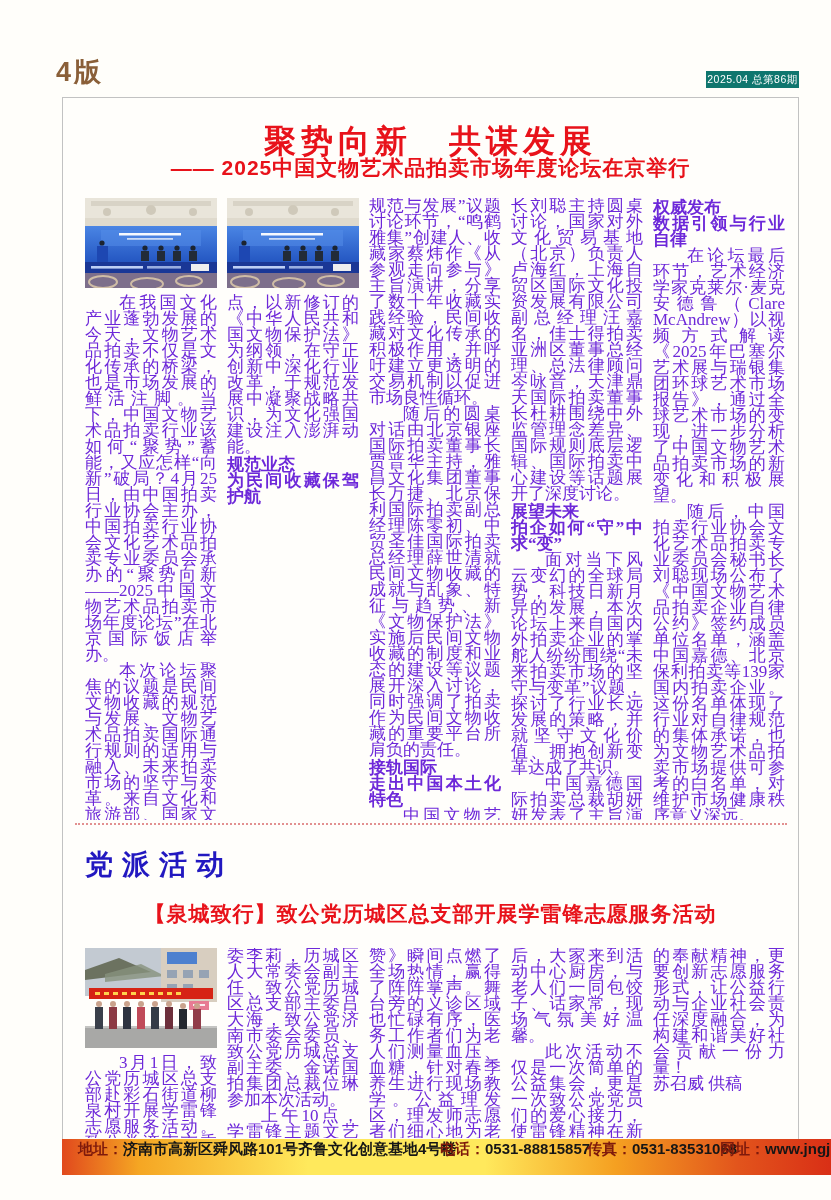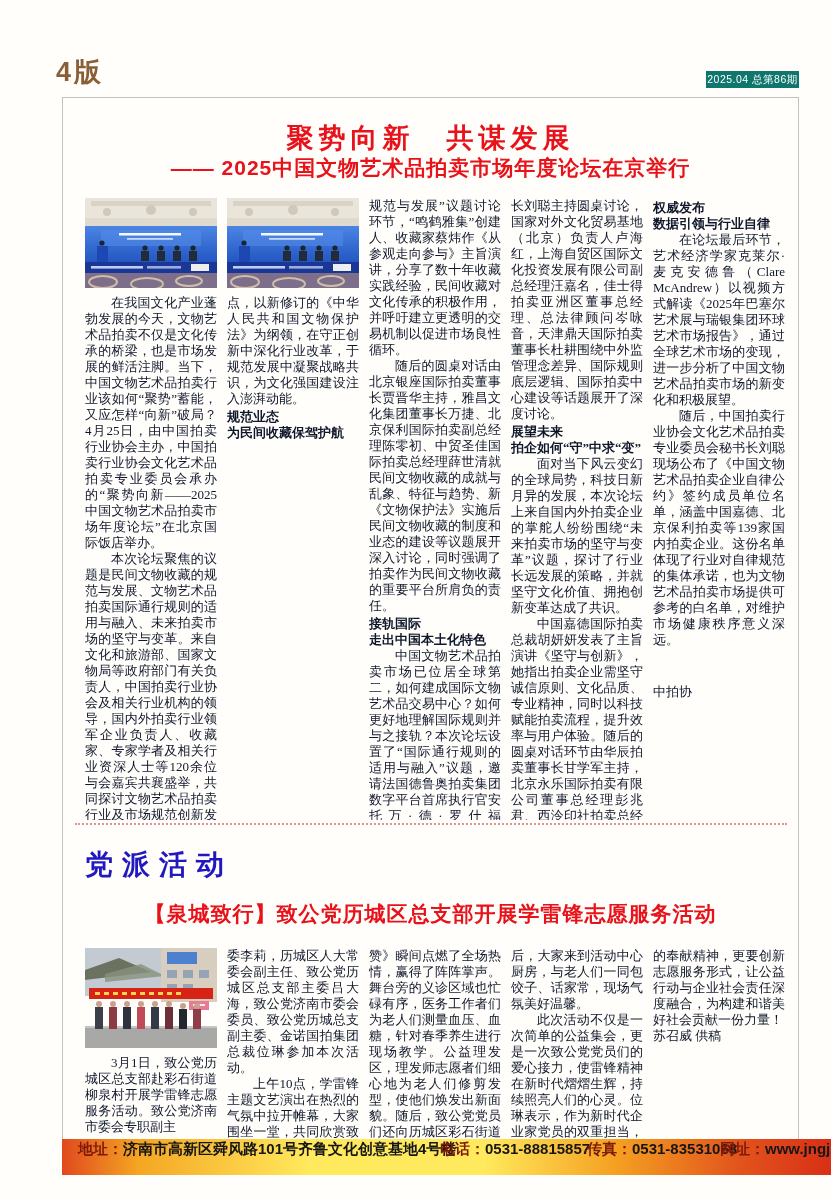--- a/index.html
+++ b/index.html
@@ -32,39 +32,39 @@
     position: absolute; left: 62px; top: 97px; width: 737px; height: 1044px;
     border: 1px solid #c2c2c2; border-bottom: none;
     background: #fffefb;
   }
 
   
   .a1-title {
     position: absolute; top: 22px; left: 0; width: 100%;
     text-align: center; color: #e8121a; font-weight: bold;
     font-family: "Liberation Sans", "DejaVu Sans", sans-serif;
-    font-size: 27px; letter-spacing: 5px;
+    font-size: 32px; letter-spacing: 5px;
   }
   .a1-subtitle {
     position: absolute; top: 56px; left: 0; width: 100%;
     text-align: center; color: #e8121a; font-weight: bold;
     font-family: "Liberation Sans", "DejaVu Sans", sans-serif;
     font-size: 21px; letter-spacing: 1px;
   }
 
   
   .cols { position: absolute; left: 22px; width: 700px; display: flex; gap: 10px; }
   .a1-cols { top: 100px; }
   .a2-cols { top: 850px; }
   .col { width: 132px; overflow: hidden; }
   .a1-cols .col { height: 622px; }
   .a2-cols .col { height: 190px; }
 
   .col p {
-    font-size: 13px; line-height: 16px; color: #0f172a;
+    font-size: 17px; line-height: 16px; color: #6d28d9;
     text-align: justify; text-justify: inter-ideograph;
   }
   .ind { text-indent: 2em; }
   .subhead {
     color: #e8121a; font-weight: bold; font-size: 13px; line-height: 17px;
     text-align: center; text-indent: 0;
   }
   .subhead.first { margin-top: 2px; }
   .sign { text-align: right; padding-right: 8px; font-size: 13px; color: #262626; }
   .sign-a1 { margin-top: 36px; }

